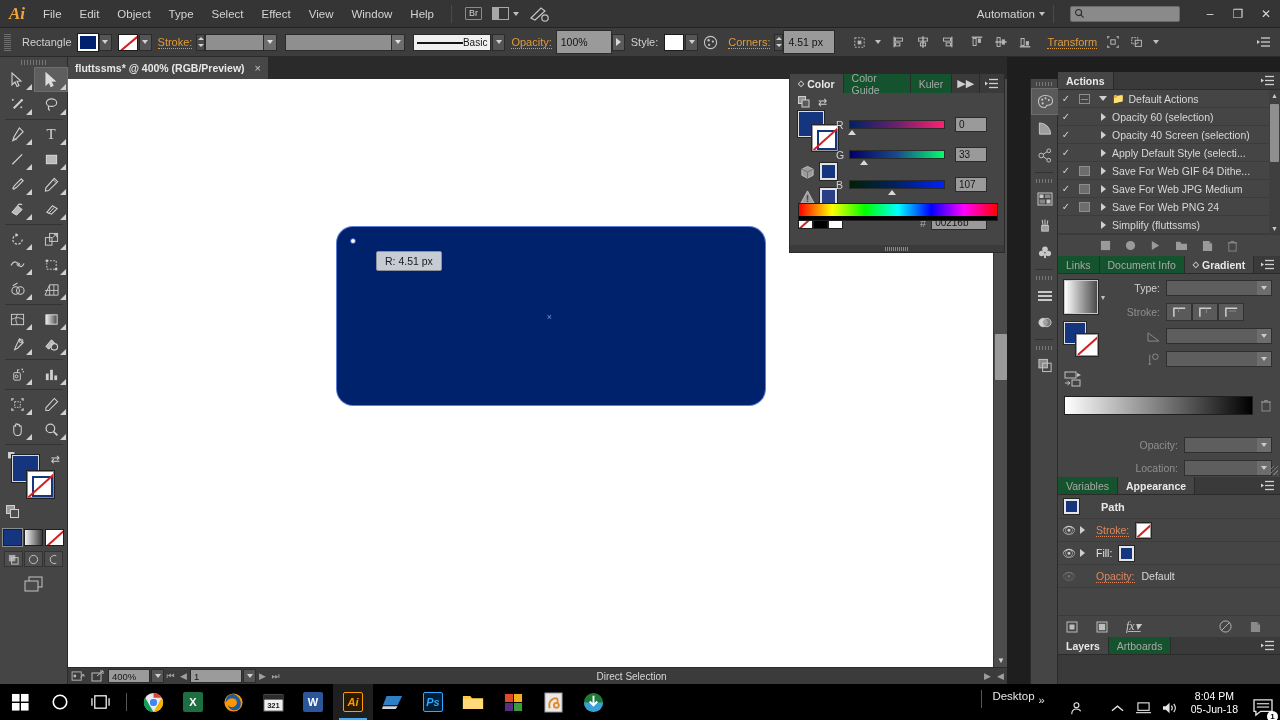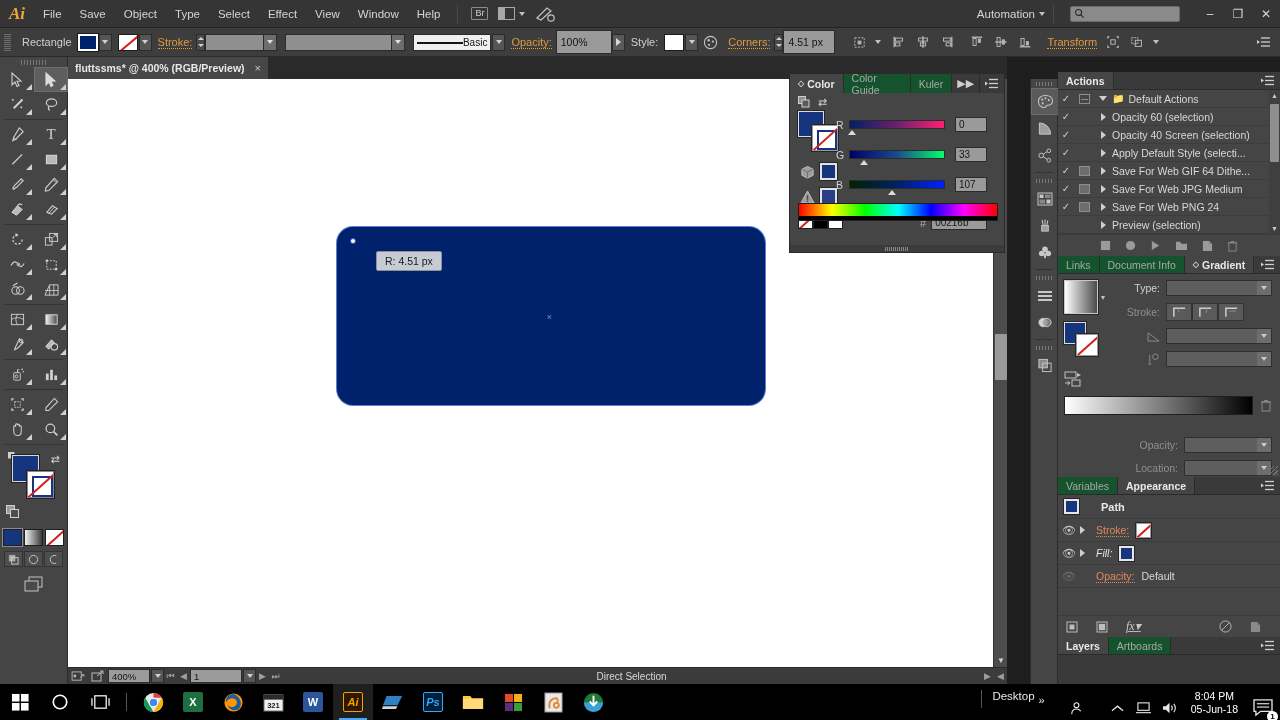--- a/index.html
+++ b/index.html
@@ -437,21 +437,21 @@
 
   
   .ap-row {
     display: flex; align-items: center; height: 23px;
     border-bottom: 1px solid #3c3c3c; font-size: 10.5px;
   }
   .ap-eye { width: 22px; text-align: center; color: #c9c9c9; font-size: 11px; }
   .ap-eye.dim { color: #6f6f6f; }
   .ap-arrow { width: 16px; display: flex; align-items: center; }
   .ap-label { color: #e0875c; border-bottom: 1px dotted #e0875c; margin-right: 7px; }
-  .ap-label.plain { color: #e4e4e4; border: none; font-style: italic; }
+  .ap-label.plain { color: #e4e4e4; border: none; }
   .ap-sq {
     width: 15px; height: 15px; background: #15357e; border: 2px solid #e6e6e6;
     outline: 1px solid #262626;
   }
   .ap-sq.none {
     background: #fff; position: relative; overflow: hidden; border: 1px solid #9a9a9a;
   }
   .ap-sq.none::after {
     content:""; position:absolute; left:-3px; top:5px; width:23px; height:2px;
     background:#d32020; transform: rotate(-42deg);
@@ -495,21 +495,21 @@
   svg { display: block; }
 </style>
 </head>
 <body>
 
 <div class="app">
 
   <div class="menubar">
     <div class="ai-logo">Ai</div>
     <div class="menu-item">File</div>
-    <div class="menu-item">Save</div>
+    <div class="menu-item">Edit</div>
     <div class="menu-item">Object</div>
     <div class="menu-item">Type</div>
     <div class="menu-item">Select</div>
     <div class="menu-item">Effect</div>
     <div class="menu-item">View</div>
     <div class="menu-item">Window</div>
     <div class="menu-item">Help</div>
     <div class="mb-sep"></div>
     <div class="mb-btn">
       <span class="br-box">Br</span>
@@ -1206,21 +1206,21 @@
                 <i class="tri-r"></i>
               </span>
             <span>Save For Web PNG 24</span>
           </div>
           <div class="list-row">
             <span class="cell-chk"></span>
             <span class="cell-box"></span>
             <span class="cell-tri">
                 <i class="tri-r"></i>
               </span>
-            <span>Preview (selection)</span>
+            <span>Simplify (fluttssms)</span>
           </div>
         </div>
         <div class="scroll-col">
           <div style="position:absolute;left:2px;top:2px;color:#c8c8c8;font-size:7px">▲</div>
           <div class="th"></div>
           <div style="position:absolute;left:2px;bottom:2px;color:#c8c8c8;font-size:7px">▼</div>
         </div>
       </div>
       <div class="pnl-footer">
         <span>

